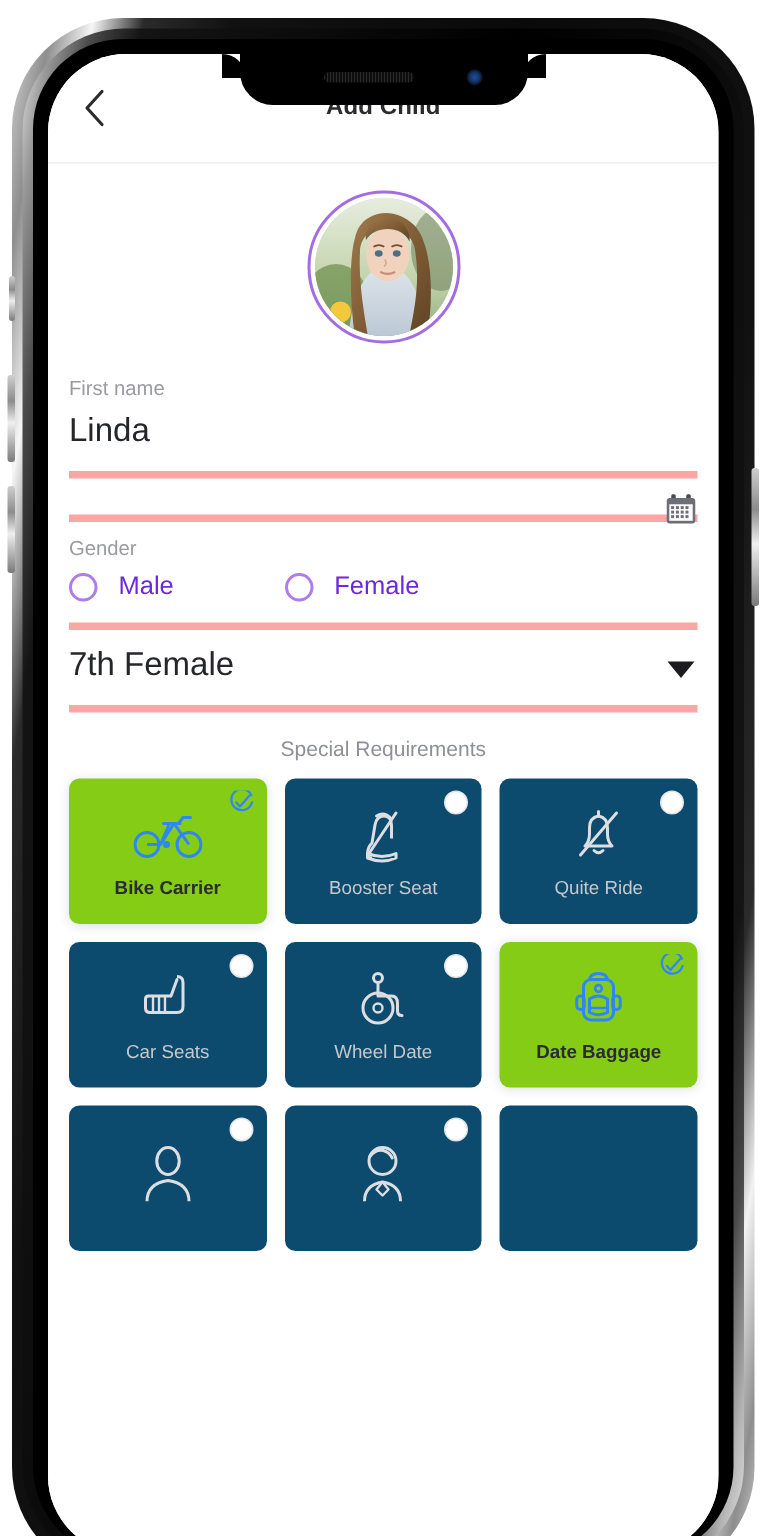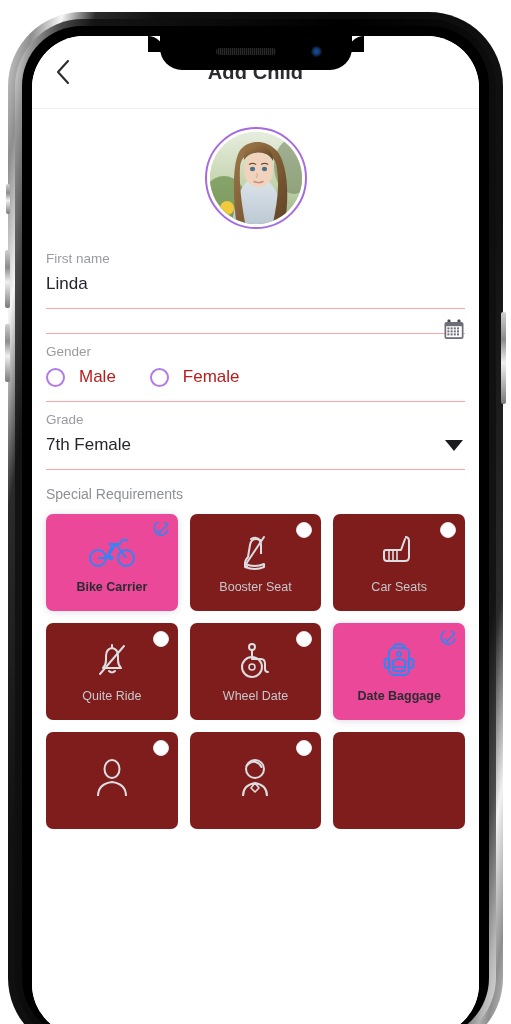--- a/index.html
+++ b/index.html
@@ -117,21 +117,21 @@
   }
   .back-btn {
     position: absolute;
     left: 14px; top: 50%;
     transform: translateY(-50%);
     width: 34px; height: 34px;
     display: flex; align-items: center; justify-content: center;
     cursor: pointer;
   }
   .page-title {
-    font-size: 20px;
+    font-size: 16px;
     font-weight: bold;
     color: #2b2b2f;
     letter-spacing: .1px;
   }
 
   .content {
     padding: 0 14px;
   }
 
   .avatar-wrap {
@@ -151,34 +151,34 @@
   .avatar-photo {
     position: absolute;
     inset: 3px;
     border-radius: 50%;
     overflow: hidden;
     background: #cfd9c6;
   }
 
   .field-row {
     display: flex;
-    border-bottom: 1px solid #fca5a5;
+    border-bottom: 5px solid #fca5a5;
     padding: 10px 0 14px;
   }
   .field {
     flex: 1;
     position: relative;
   }
   .field-label {
     font-size: 13.5px;
     color: #9a9ba1;
     margin-bottom: 8px;
   }
   .field-value {
-    font-size: 17px;
+    font-size: 22px;
     color: #25262b;
     font-weight: normal;
   }
 
   .cal-icon {
     position: absolute;
     right: 0; top: 0;
     width: 22px; height: 22px;
     cursor: pointer;
   }
@@ -186,68 +186,69 @@
   .radio-row {
     display: flex;
     align-items: center;
     margin-top: 2px;
   }
   .radio-item {
     display: flex;
     align-items: center;
     cursor: pointer;
   }
-  .radio-item + .radio-item { margin-left: 34px; text-align: center; }
+  .radio-item + .radio-item { margin-left: 74px; text-align: center; }
   .radio-dot {
     width: 19px; height: 19px;
     border-radius: 50%;
     border: 2px solid #b07ce8;
     box-sizing: border-box;
   }
   .radio-label {
     margin-left: 14px;
     font-size: 17px;
-    color: #b91c1c;
+    color: #6d28d9;
   }
 
   .select-arrow {
     position: absolute;
     right: 2px; bottom: 4px;
     width: 0; height: 0;
     border-left: 9px solid transparent;
     border-right: 9px solid transparent;
     border-top: 11px solid #1c1c1f;
     cursor: pointer;
   }
 
   .section-title {
     font-size: 14px;
     color: #8e9096;
     padding: 16px 0 12px;
+    text-align: center;
   }
 
   .req-grid {
     display: grid;
     grid-template-columns: repeat(3, 1fr);
     gap: 12px;
   }
   .req-card {
     position: relative;
     height: 97px;
     border-radius: 7px;
-    background: #7f1d1d;
+    background: #0c4a6e;
     display: flex;
     flex-direction: column;
     align-items: center;
     justify-content: center;
     cursor: pointer;
     box-sizing: border-box;
   }
   .req-card.selected {
-    background: #ec4899;
+    background: #84cc16;
     box-shadow: 0 1px 7px rgba(40,50,80,.16);
   }
   .req-icon {
     height: 40px;
     display: flex; align-items: center; justify-content: center;
     margin-bottom: 8px;
   }
   .req-label {
     font-size: 12.5px;
     color: #c6c8cc;
@@ -390,21 +391,20 @@
               <div class="radio-item">
                 <span class="radio-dot"></span>
                 <span class="radio-label">Female</span>
               </div>
             </div>
           </div>
         </div>
 
         <div class="field-row">
           <div class="field">
-            <div class="field-label">Grade</div>
             <div class="field-value">7th Female</div>
             <div class="select-arrow"></div>
           </div>
         </div>
 
         <div class="section-title">Special Requirements</div>
 
         <div class="req-grid">
 
           <div class="req-card selected">
@@ -441,43 +441,43 @@
                 </svg>
             </span>
             <span class="req-label">Booster Seat</span>
           </div>
 
           <div class="req-card">
             <span class="req-check">
                 <span class="empty"></span>
               </span>
             <span class="req-icon">
+              <svg width="34" height="36" viewBox="0 0 34 36">
+                  <path d="M8 25 q3 -3 3 -8 l0 -4 q0 -7 6 -8 q6 1 6 8 l0 4 q0 5 3 8 Z" fill="none" stroke="#dcdee1" stroke-width="2" stroke-linejoin="round"></path>
+                  <path d="M14 28 q3 3 6 0" fill="none" stroke="#dcdee1" stroke-width="2" stroke-linecap="round"></path>
+                  <path d="M17 5 l0 -3" stroke="#dcdee1" stroke-width="2" stroke-linecap="round"></path>
+                  <path d="M5 31 L29 3" stroke="#dcdee1" stroke-width="2" stroke-linecap="round"></path>
+                </svg>
+            </span>
+            <span class="req-label">Quite Ride</span>
+          </div>
+
+          <div class="req-card">
+            <span class="req-check">
+                <span class="empty"></span>
+              </span>
+            <span class="req-icon">
               <svg width="36" height="34" viewBox="0 0 36 34">
                   <path d="M24 2 q4 0 4 4 l0 16 q0 4 -4 4 l-4 0" fill="none" stroke="#dcdee1" stroke-width="2" stroke-linejoin="round"></path>
                   <path d="M22 26 L6 26 q-3 0 -3 -3 l0 -6 q0 -2 2 -2 l15 0" fill="none" stroke="#dcdee1" stroke-width="2" stroke-linejoin="round"></path>
                   <path d="M8 15 L8 26 M12 15 L12 26 M16 15 L16 26" stroke="#dcdee1" stroke-width="1.6"></path>
                   <path d="M20 15 L24 4" stroke="#dcdee1" stroke-width="2" stroke-linecap="round"></path>
                 </svg>
             </span>
             <span class="req-label">Car Seats</span>
-          </div>
-
-          <div class="req-card">
-            <span class="req-check">
-                <span class="empty"></span>
-              </span>
-            <span class="req-icon">
-              <svg width="34" height="36" viewBox="0 0 34 36">
-                  <path d="M8 25 q3 -3 3 -8 l0 -4 q0 -7 6 -8 q6 1 6 8 l0 4 q0 5 3 8 Z" fill="none" stroke="#dcdee1" stroke-width="2" stroke-linejoin="round"></path>
-                  <path d="M14 28 q3 3 6 0" fill="none" stroke="#dcdee1" stroke-width="2" stroke-linecap="round"></path>
-                  <path d="M17 5 l0 -3" stroke="#dcdee1" stroke-width="2" stroke-linecap="round"></path>
-                  <path d="M5 31 L29 3" stroke="#dcdee1" stroke-width="2" stroke-linecap="round"></path>
-                </svg>
-            </span>
-            <span class="req-label">Quite Ride</span>
           </div>
 
           <div class="req-card">
             <span class="req-check">
                 <span class="empty"></span>
               </span>
             <span class="req-icon">
               <svg width="36" height="36" viewBox="0 0 36 36">
                   <circle cx="15" cy="24" r="10" fill="none" stroke="#dcdee1" stroke-width="2"></circle>
                   <circle cx="15" cy="24" r="3" fill="none" stroke="#dcdee1" stroke-width="1.6"></circle>

